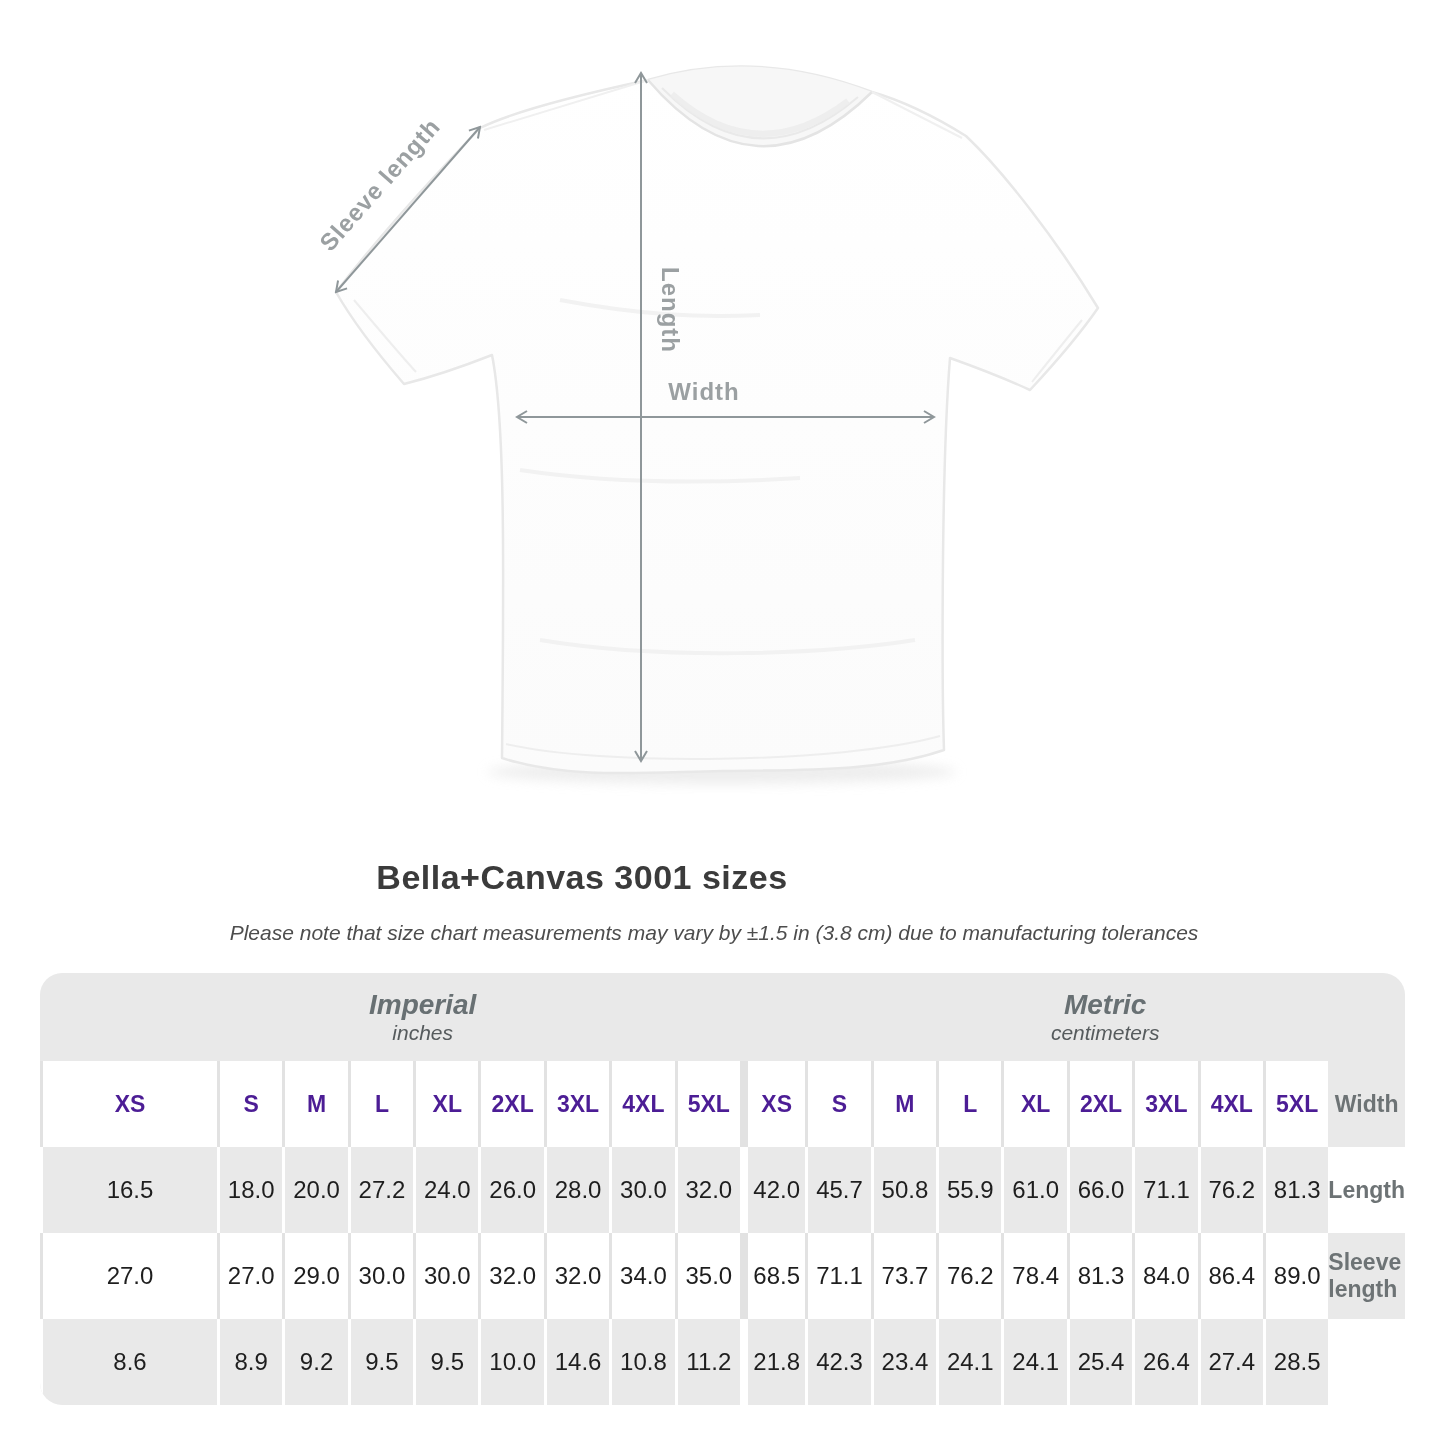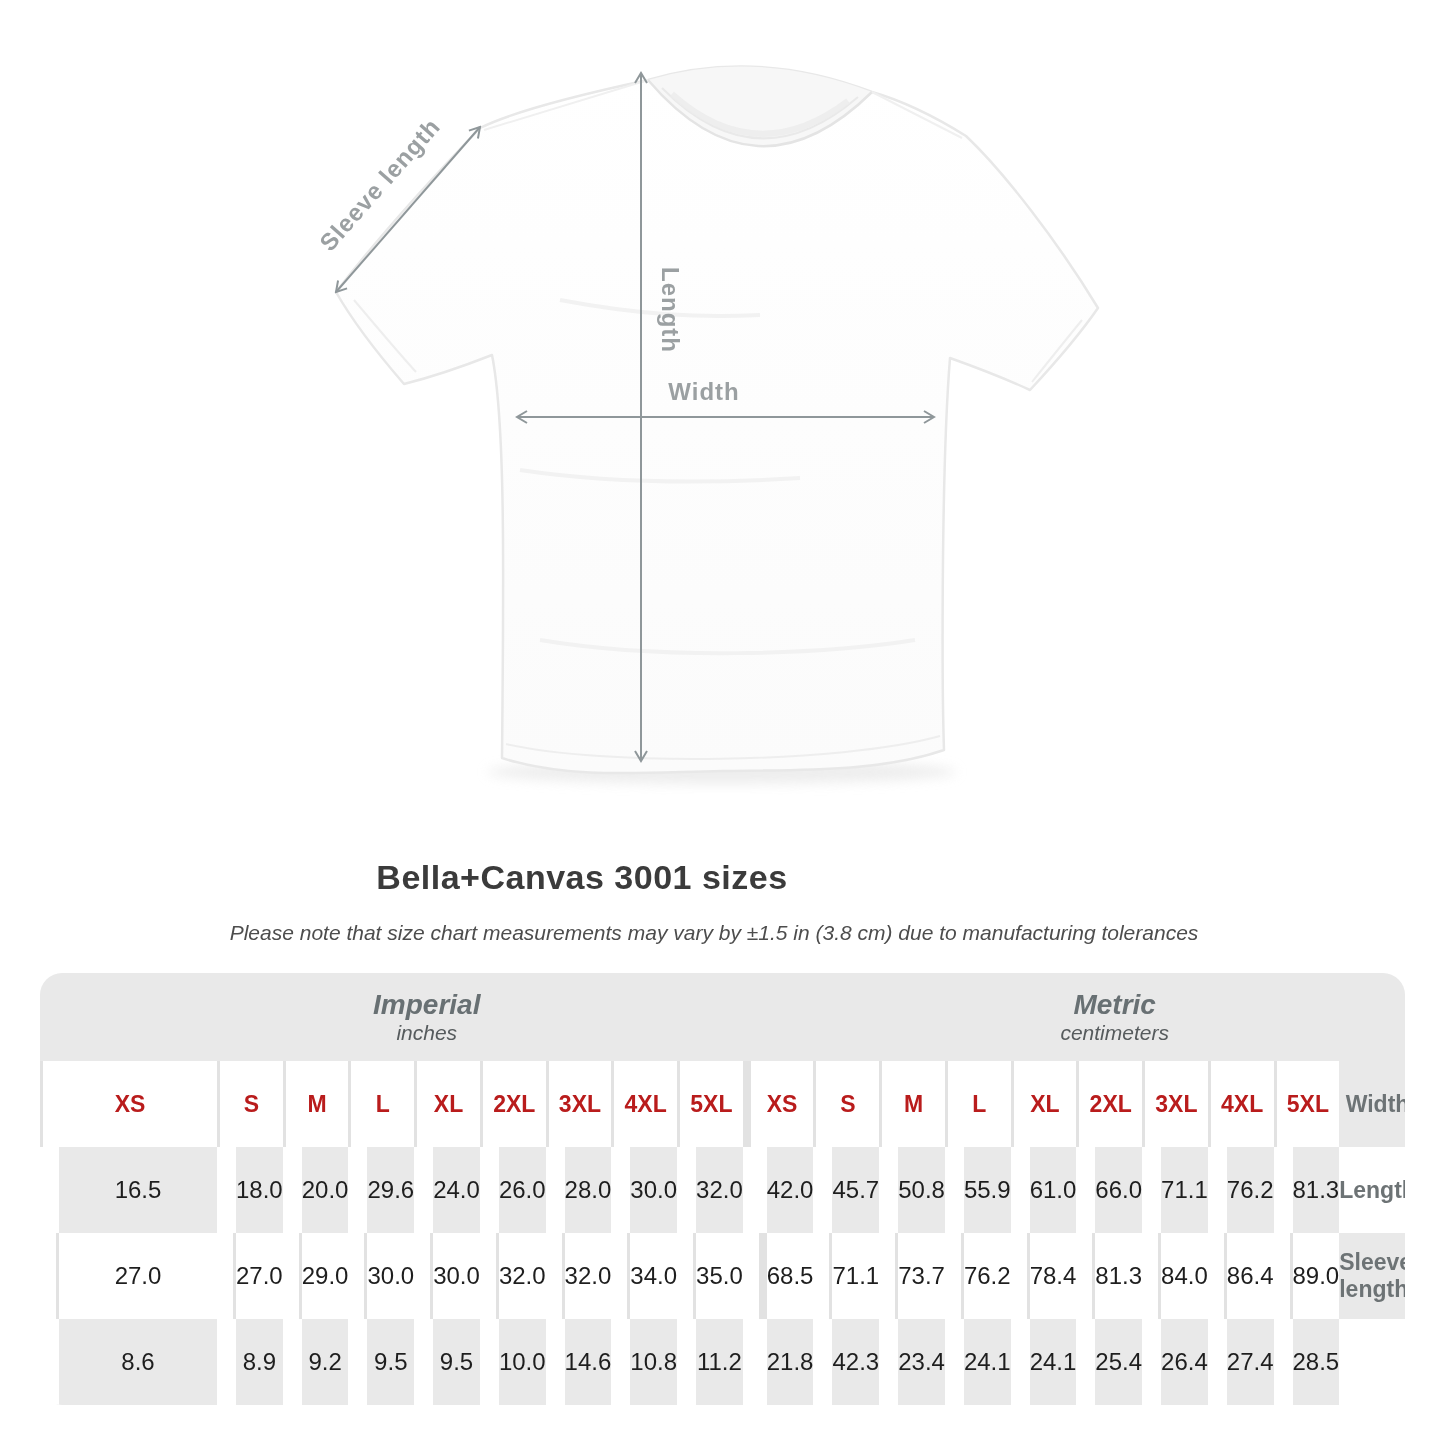--- a/index.html
+++ b/index.html
@@ -37,22 +37,22 @@
     grid-row:1;background:#e9e9e9;height:88px;
     display:flex;flex-direction:column;align-items:center;justify-content:center;
   }
   .band-label{font-size:28px;font-weight:bold;font-style:italic;color:#687073;}
   .band-sub{font-size:21px;font-style:italic;color:#565b5d;}
 
   .cell{
     height:86px;display:flex;align-items:center;justify-content:center;
     background:#ffffff;border-left:3px solid #e2e2e2;box-sizing:border-box;
   }
-  .head{font-weight:bold;color:#b91c1c;font-size:23px;}
-  .val{font-size:24px;color:#1e1e1e;margin-left:16px;}
+  .head{font-weight:bold;color:#4c1d95;font-size:23px;}
+  .val{font-size:24px;color:#1e1e1e;}
   .r-gray{background:#e9e9e9;border-left-color:#ffffff;}
   .m-start{border-left-width:8px;}
   .lab{font-weight:bold;color:#6d7375;font-size:23px;border-left:none;}
 </style>
 </head>
 <body>
 
 <div class="diagram-wrap">
   <svg width="1445" height="845" viewBox="0 0 1445 845">
     <defs>
@@ -142,21 +142,21 @@
     <div class="cell head">L</div>
     <div class="cell head">XL</div>
     <div class="cell head">2XL</div>
     <div class="cell head">3XL</div>
     <div class="cell head">4XL</div>
     <div class="cell head">5XL</div>
     <div class="cell lab r-gray">Width</div>
     <div class="cell val r-gray">16.5</div>
     <div class="cell val r-gray">18.0</div>
     <div class="cell val r-gray">20.0</div>
-    <div class="cell val r-gray">29.6</div>
+    <div class="cell val r-gray">27.2</div>
     <div class="cell val r-gray">24.0</div>
     <div class="cell val r-gray">26.0</div>
     <div class="cell val r-gray">28.0</div>
     <div class="cell val r-gray">30.0</div>
     <div class="cell val r-gray">32.0</div>
     <div class="cell val r-gray m-start">42.0</div>
     <div class="cell val r-gray">45.7</div>
     <div class="cell val r-gray">50.8</div>
     <div class="cell val r-gray">55.9</div>
     <div class="cell val r-gray">61.0</div>

